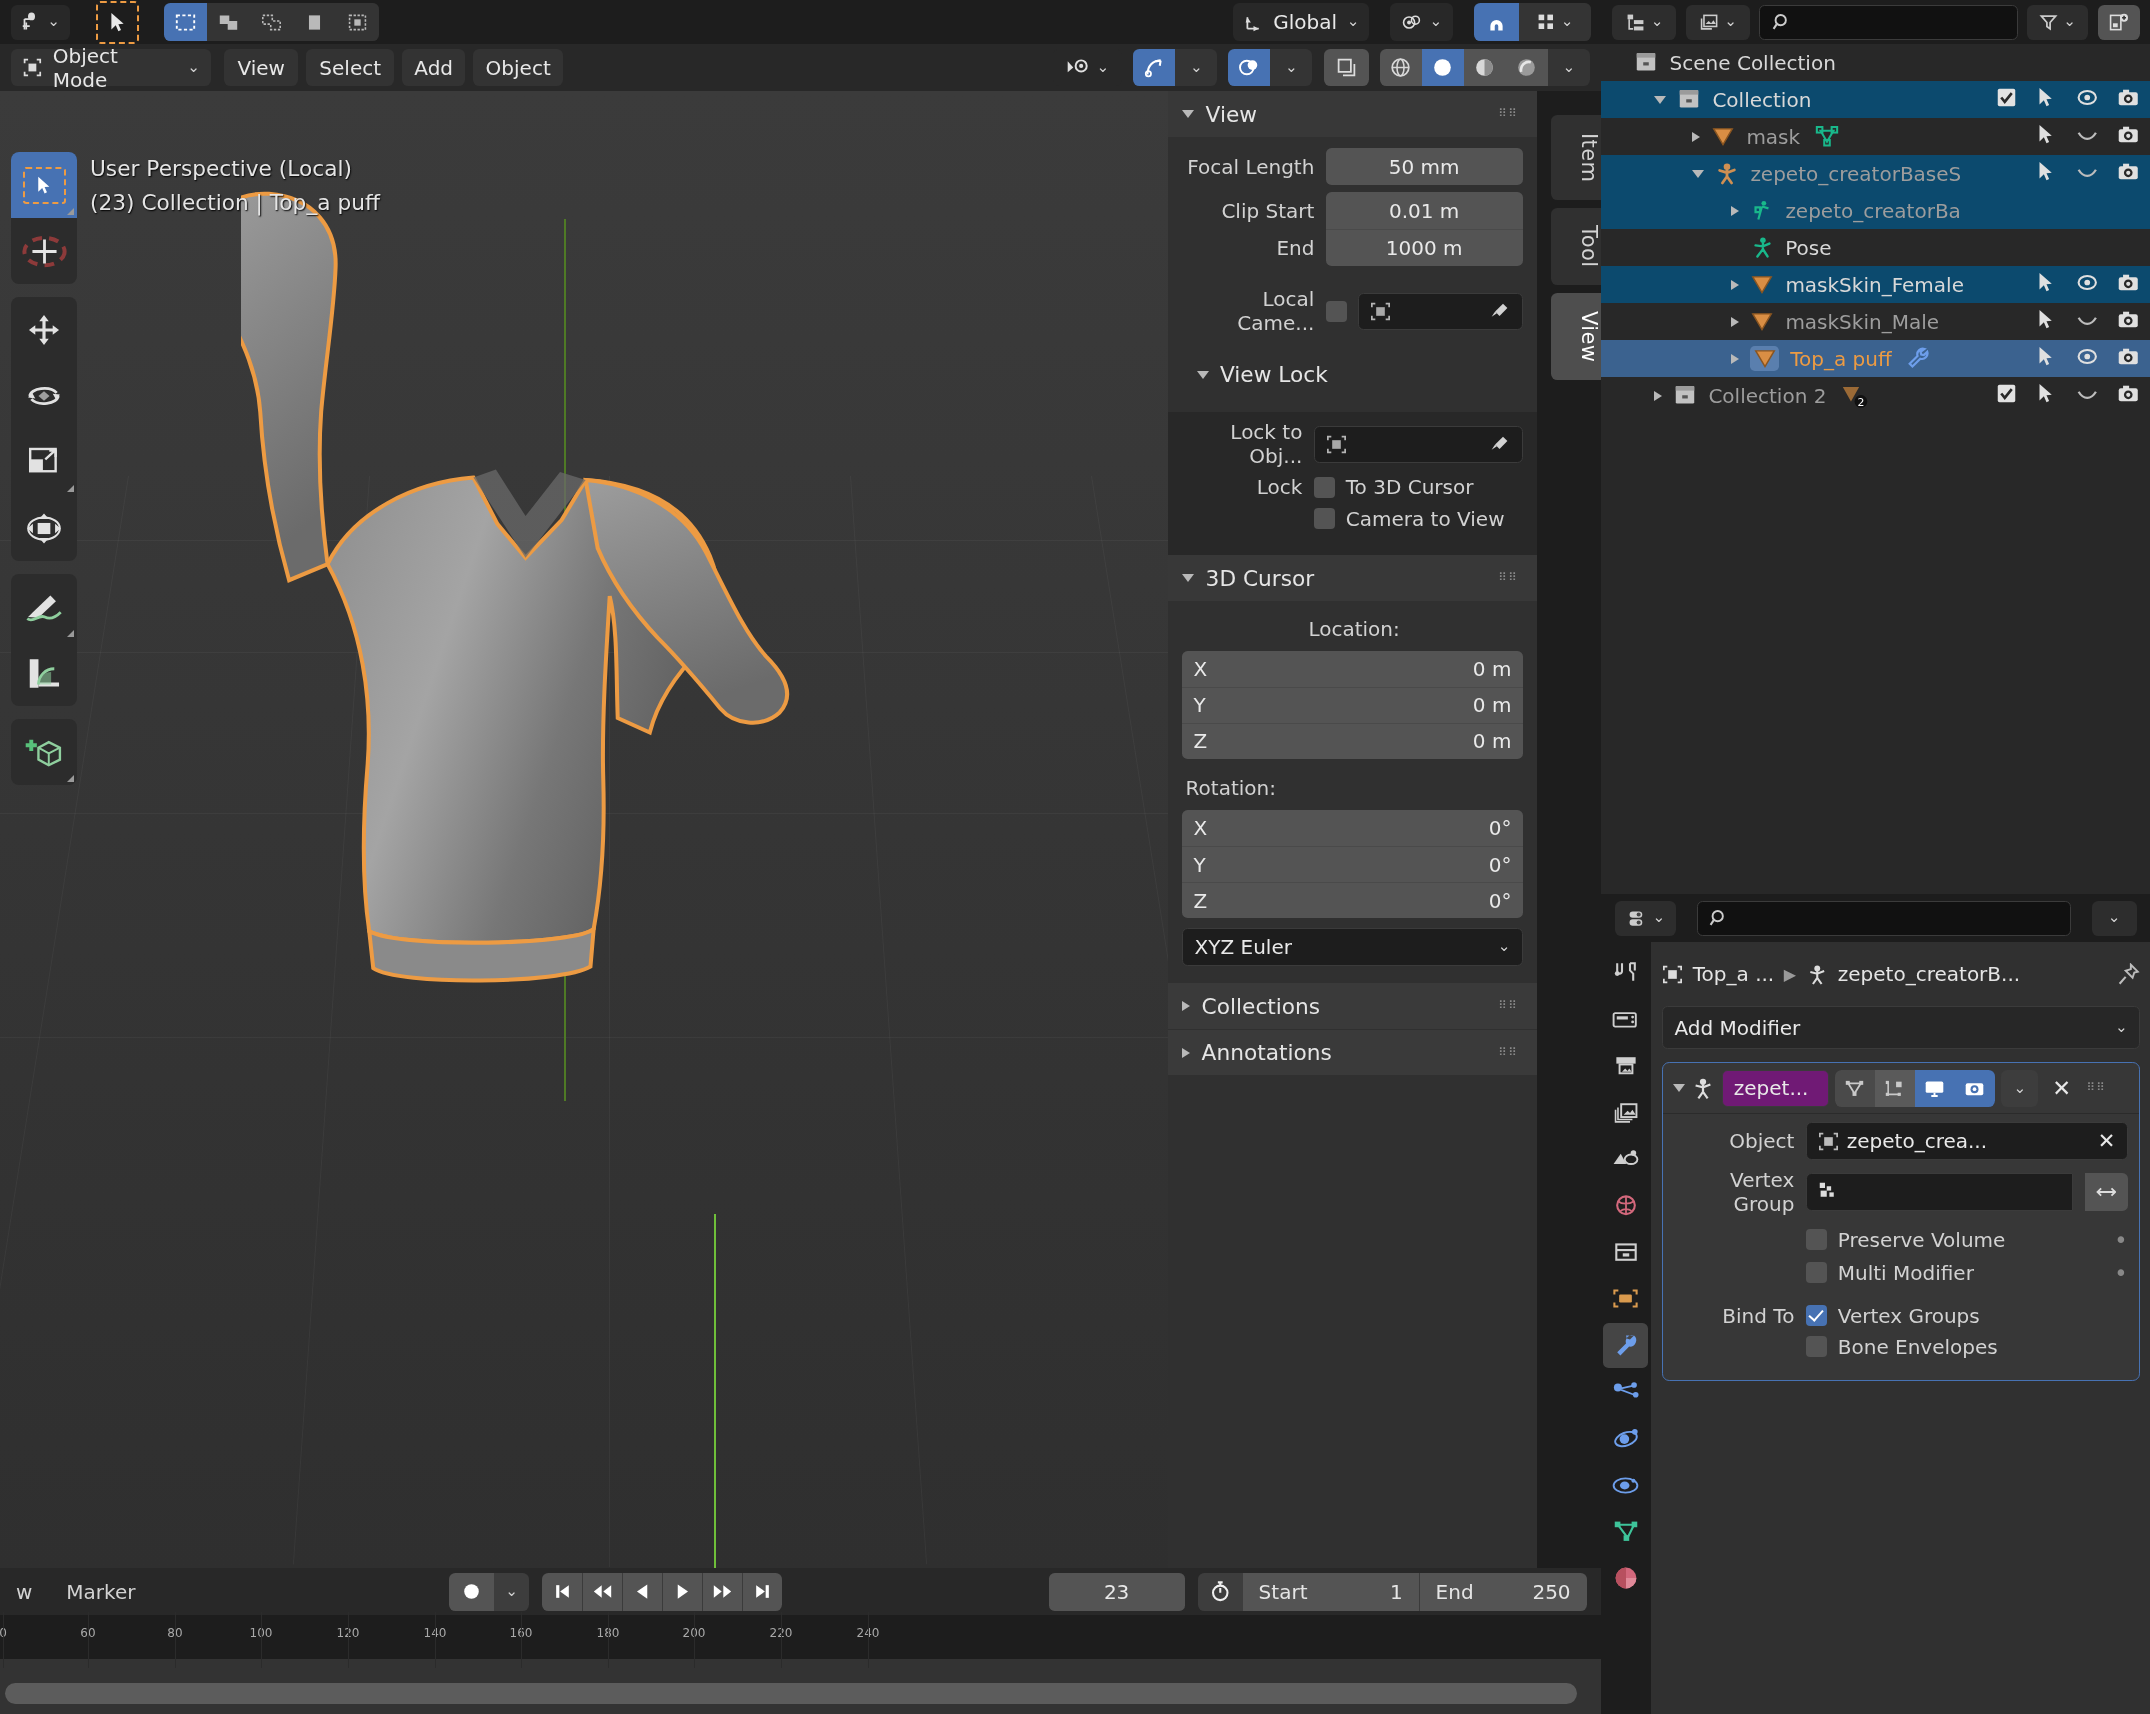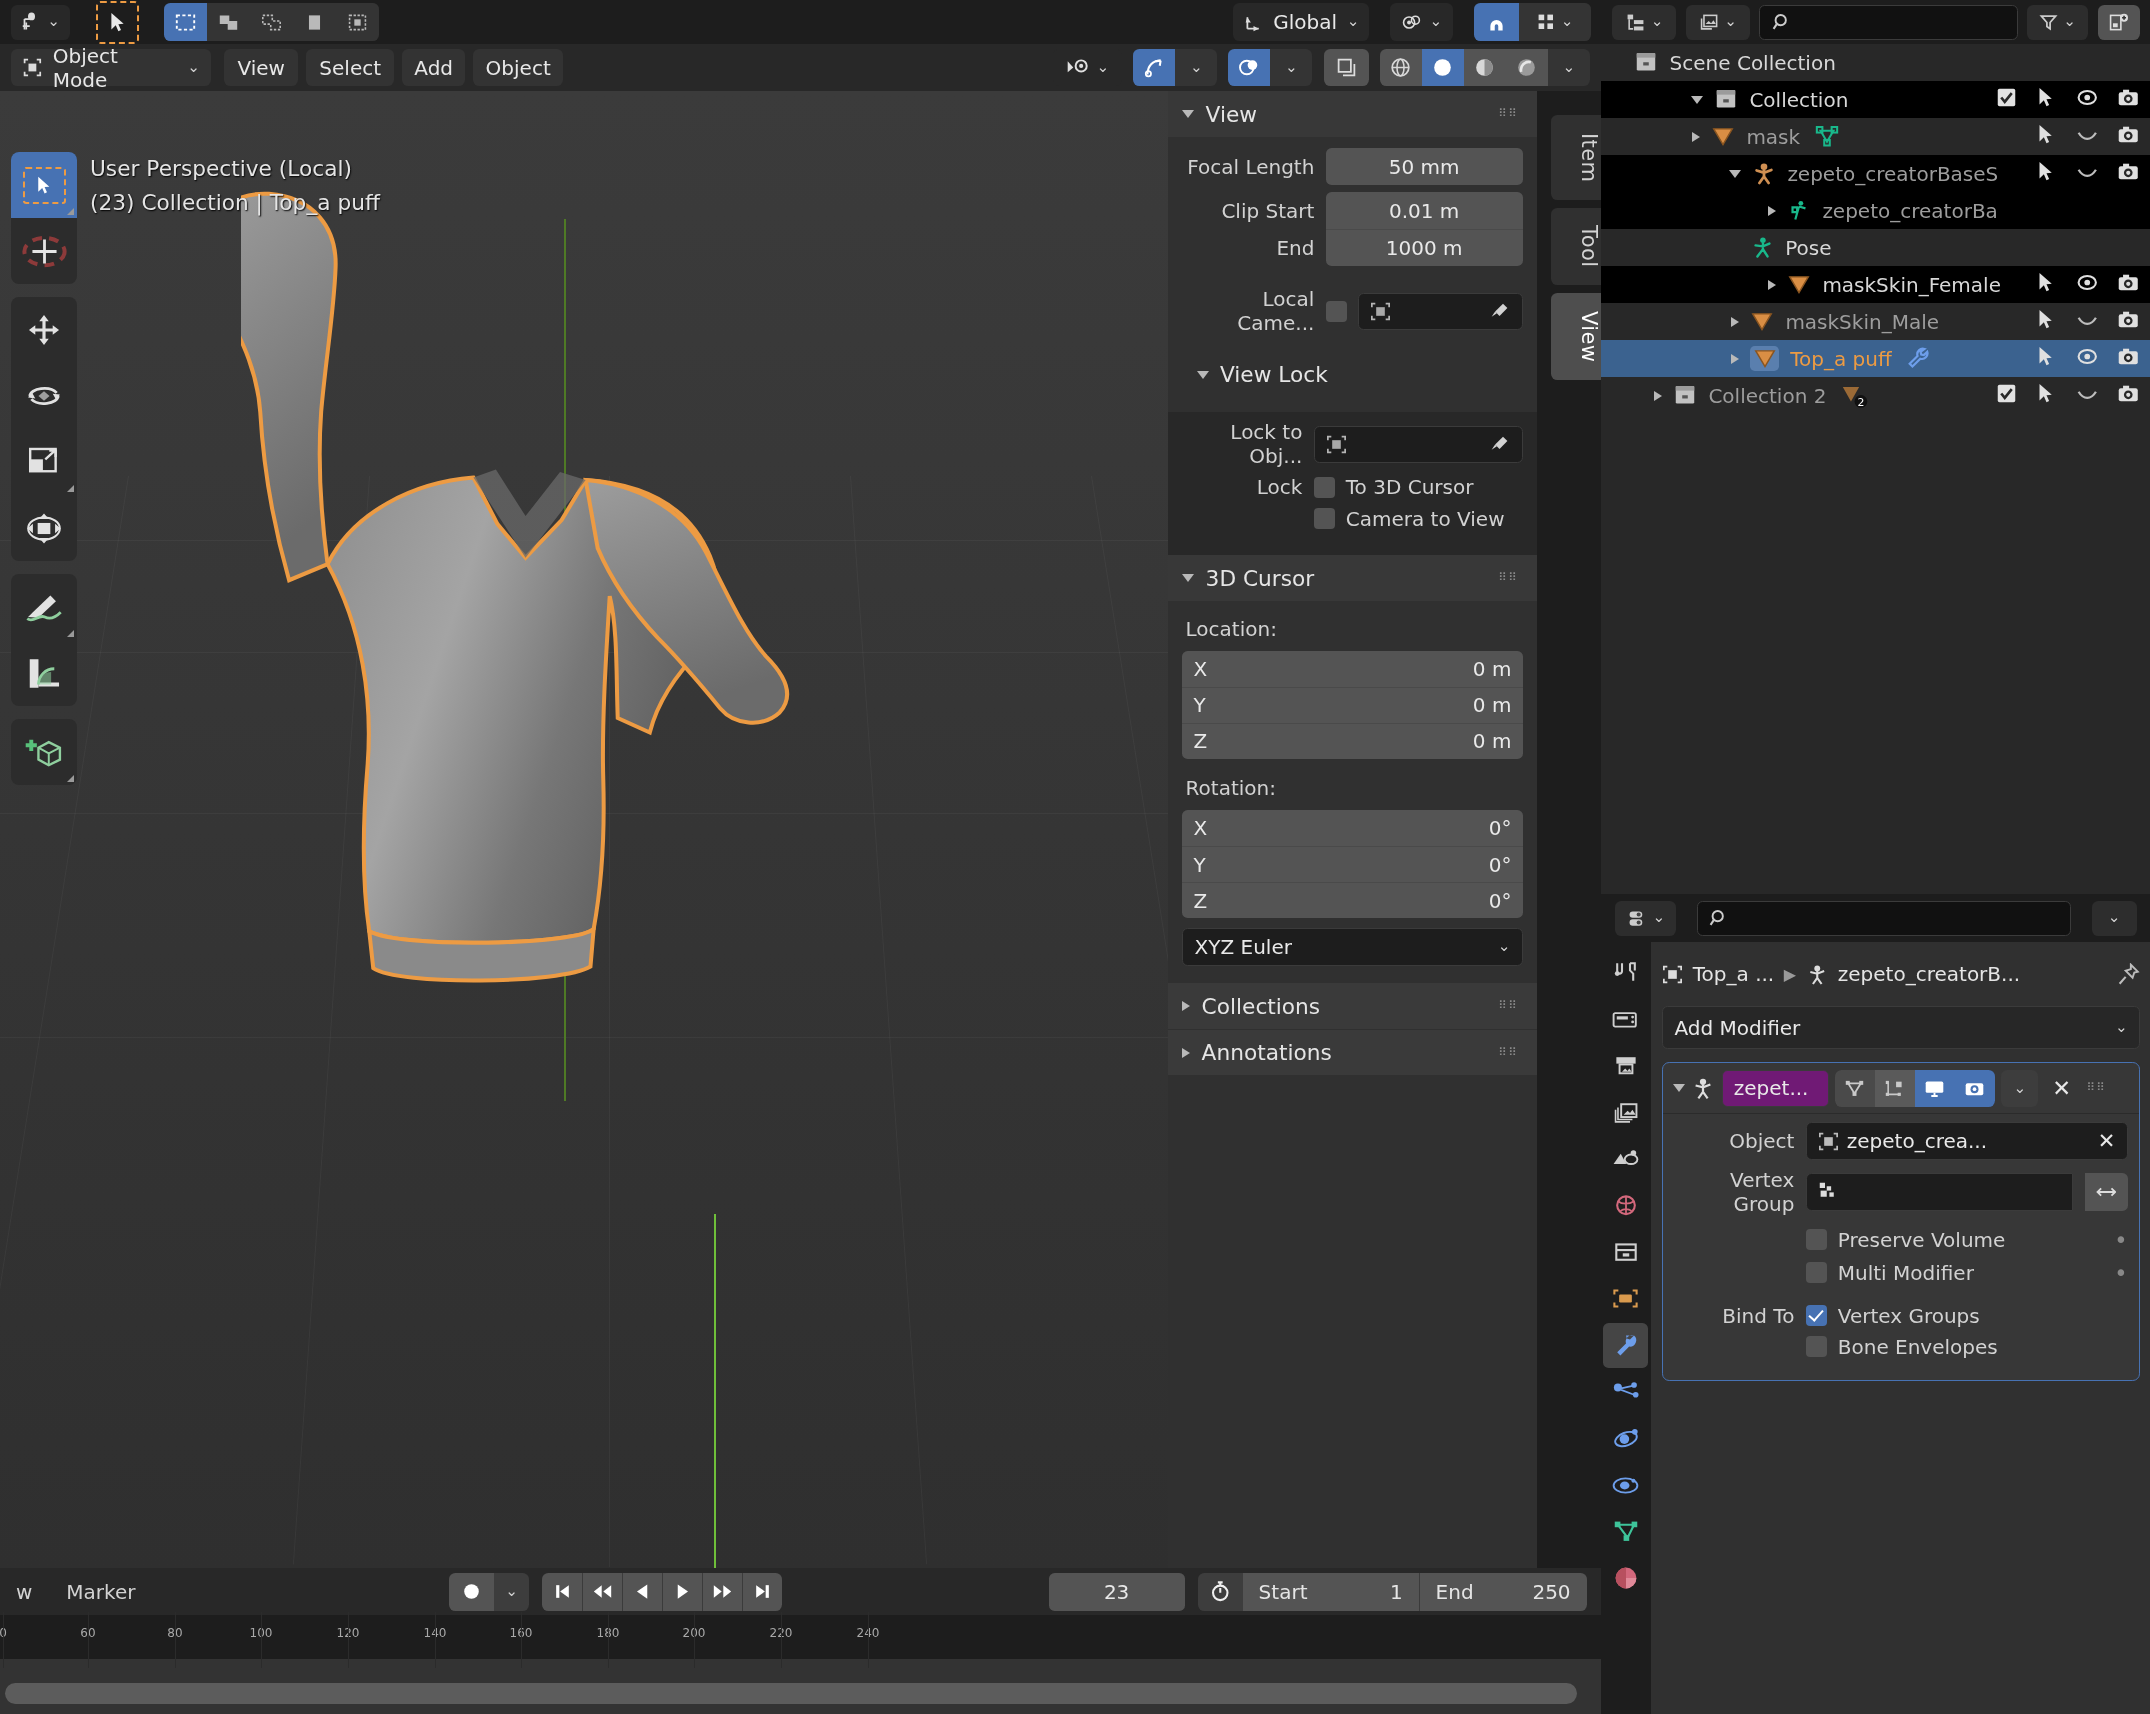--- a/index.html
+++ b/index.html
@@ -75,21 +75,21 @@
   .ptab.sel { background:#4e4e4e; color:#fff; }
 
   
   #outliner { position:absolute; left:1601px; top:0; width:550px; height:894px;
               background:#1d1d1d; }
   #olhead { height:44px; display:flex; align-items:center; gap:9.6px; padding:0 11.2px;
             background:#1d1d1d; }
   #oltree { position:absolute; top:44px; left:0; right:0; bottom:0; background:#282828; }
   .olrow { height:37px; display:flex; align-items:center; position:relative;
            font-size:20px; color:#cfcfcf; }
-  .olrow.alt { background:#000000;padding-left:37px; }
+  .olrow.alt { background:#0c4a6e; }
   .olrow.sel { background:#3b628f; }
   .olrow .name { white-space:nowrap; overflow:hidden; }
   .olicons { position:absolute; right:11.2px; display:flex; gap:19px; align-items:center; }
 
   
   #props { position:absolute; left:1601px; top:894px; width:550px; height:820px;
            background:#303030; }
   #prhead { height:48px; background:#1d1d1d; display:flex; align-items:center;
             gap:11.2px; padding:0 14.4px; }
   #prtabs { position:absolute; left:0; top:48px; width:50px; bottom:0;
@@ -561,21 +561,21 @@
         <span class="lbl">Camera to View</span>
       </div>
     </div>
 
     <div class="phead">
       <span class="tri open"></span>
       <span>3D Cursor</span>
       <span class="dots" style="margin-left:auto;">⠿⠿</span>
     </div>
     <div class="pbody">
-      <div style="margin:4.8px 0 9.6px 3.2px;" class="lbl">Location:</div>
+      <div style="margin:4.8px 0 9.6px 3.2px;text-align:center;" class="lbl">Location:</div>
       <div class="fld" style="height:36px;border-radius:5.6px 5.6px 0 0;justify-content:space-between;">
         <span>X</span>
         <span>0 m</span>
         </div>
       <div class="fld" style="height:36px;border-radius:0;border-top:0.8px solid #4a4a4a;justify-content:space-between;">
         <span>Y</span>
         <span>0 m</span>
         </div>
       <div class="fld" style="height:36px;border-radius:0 0 5.6px 5.6px;border-top:0.8px solid #4a4a4a;justify-content:space-between;">
         <span>Z</span>

